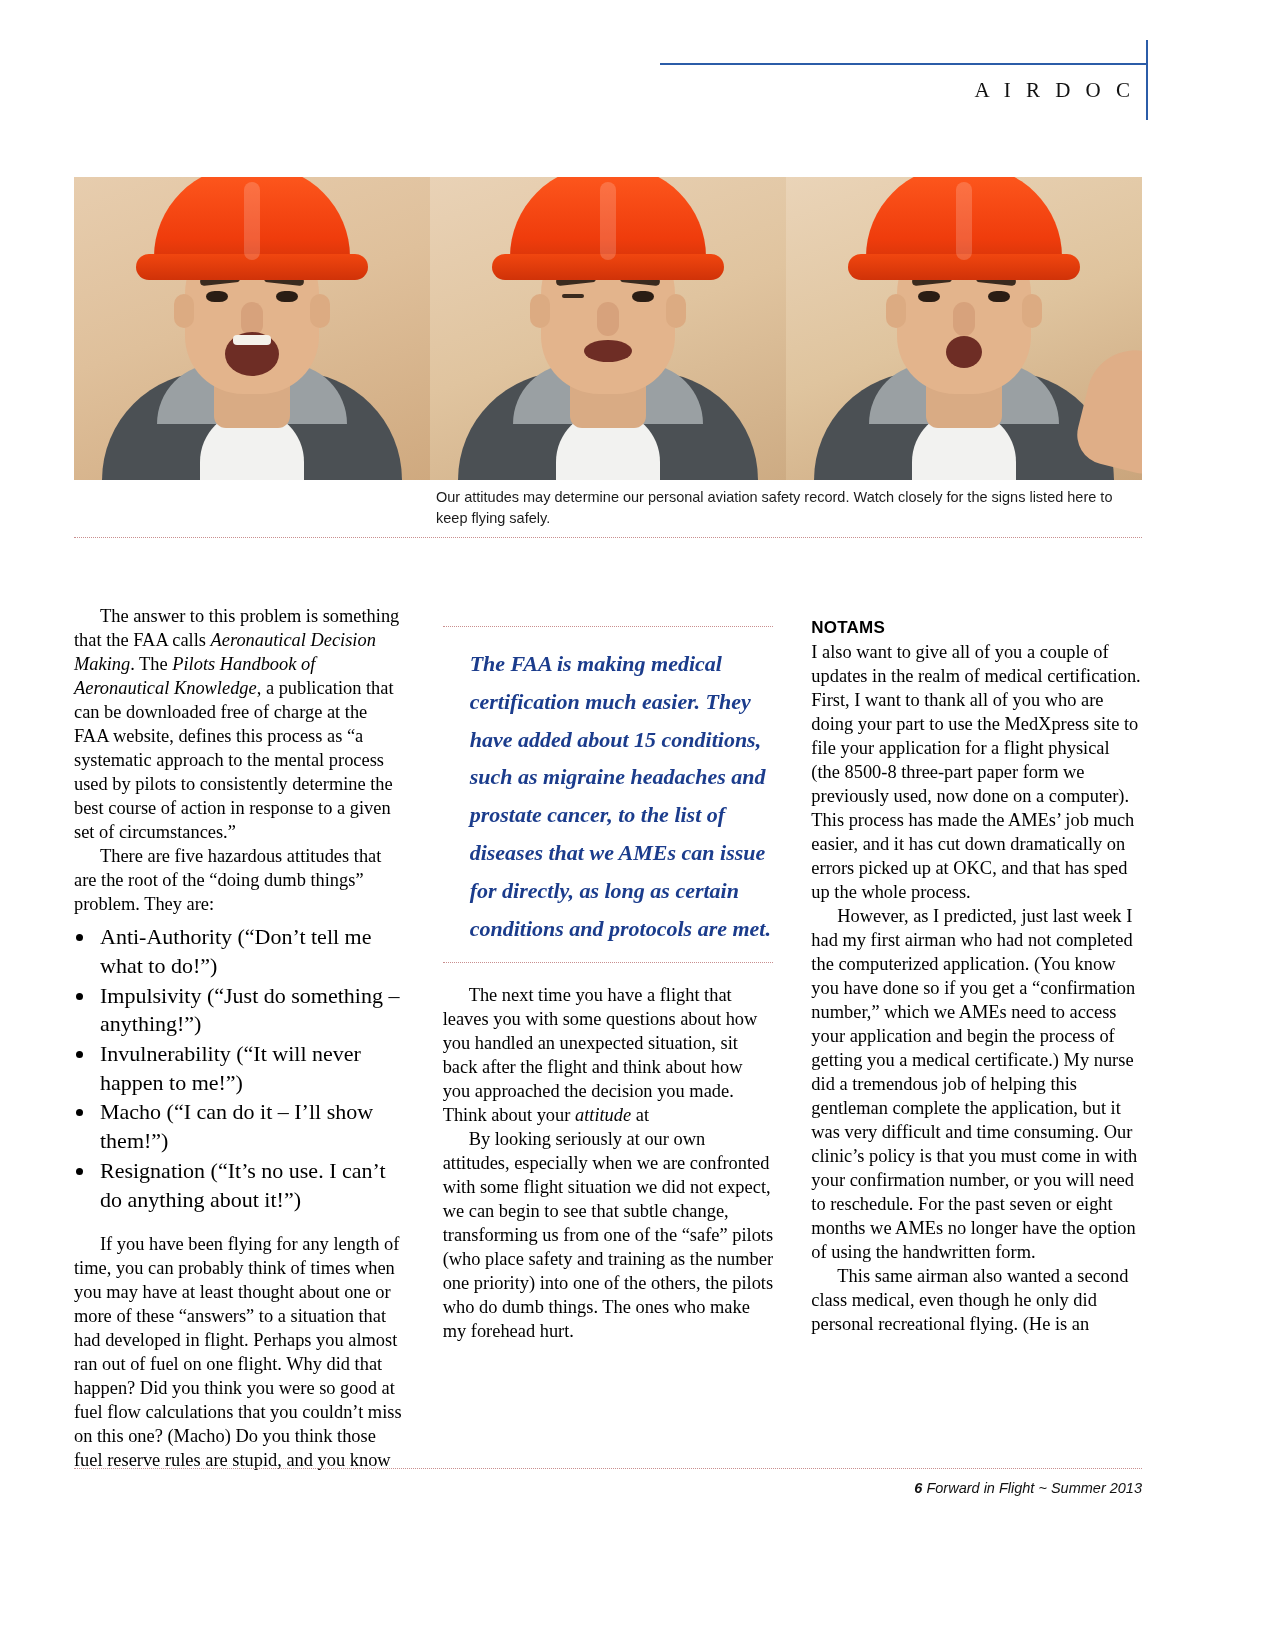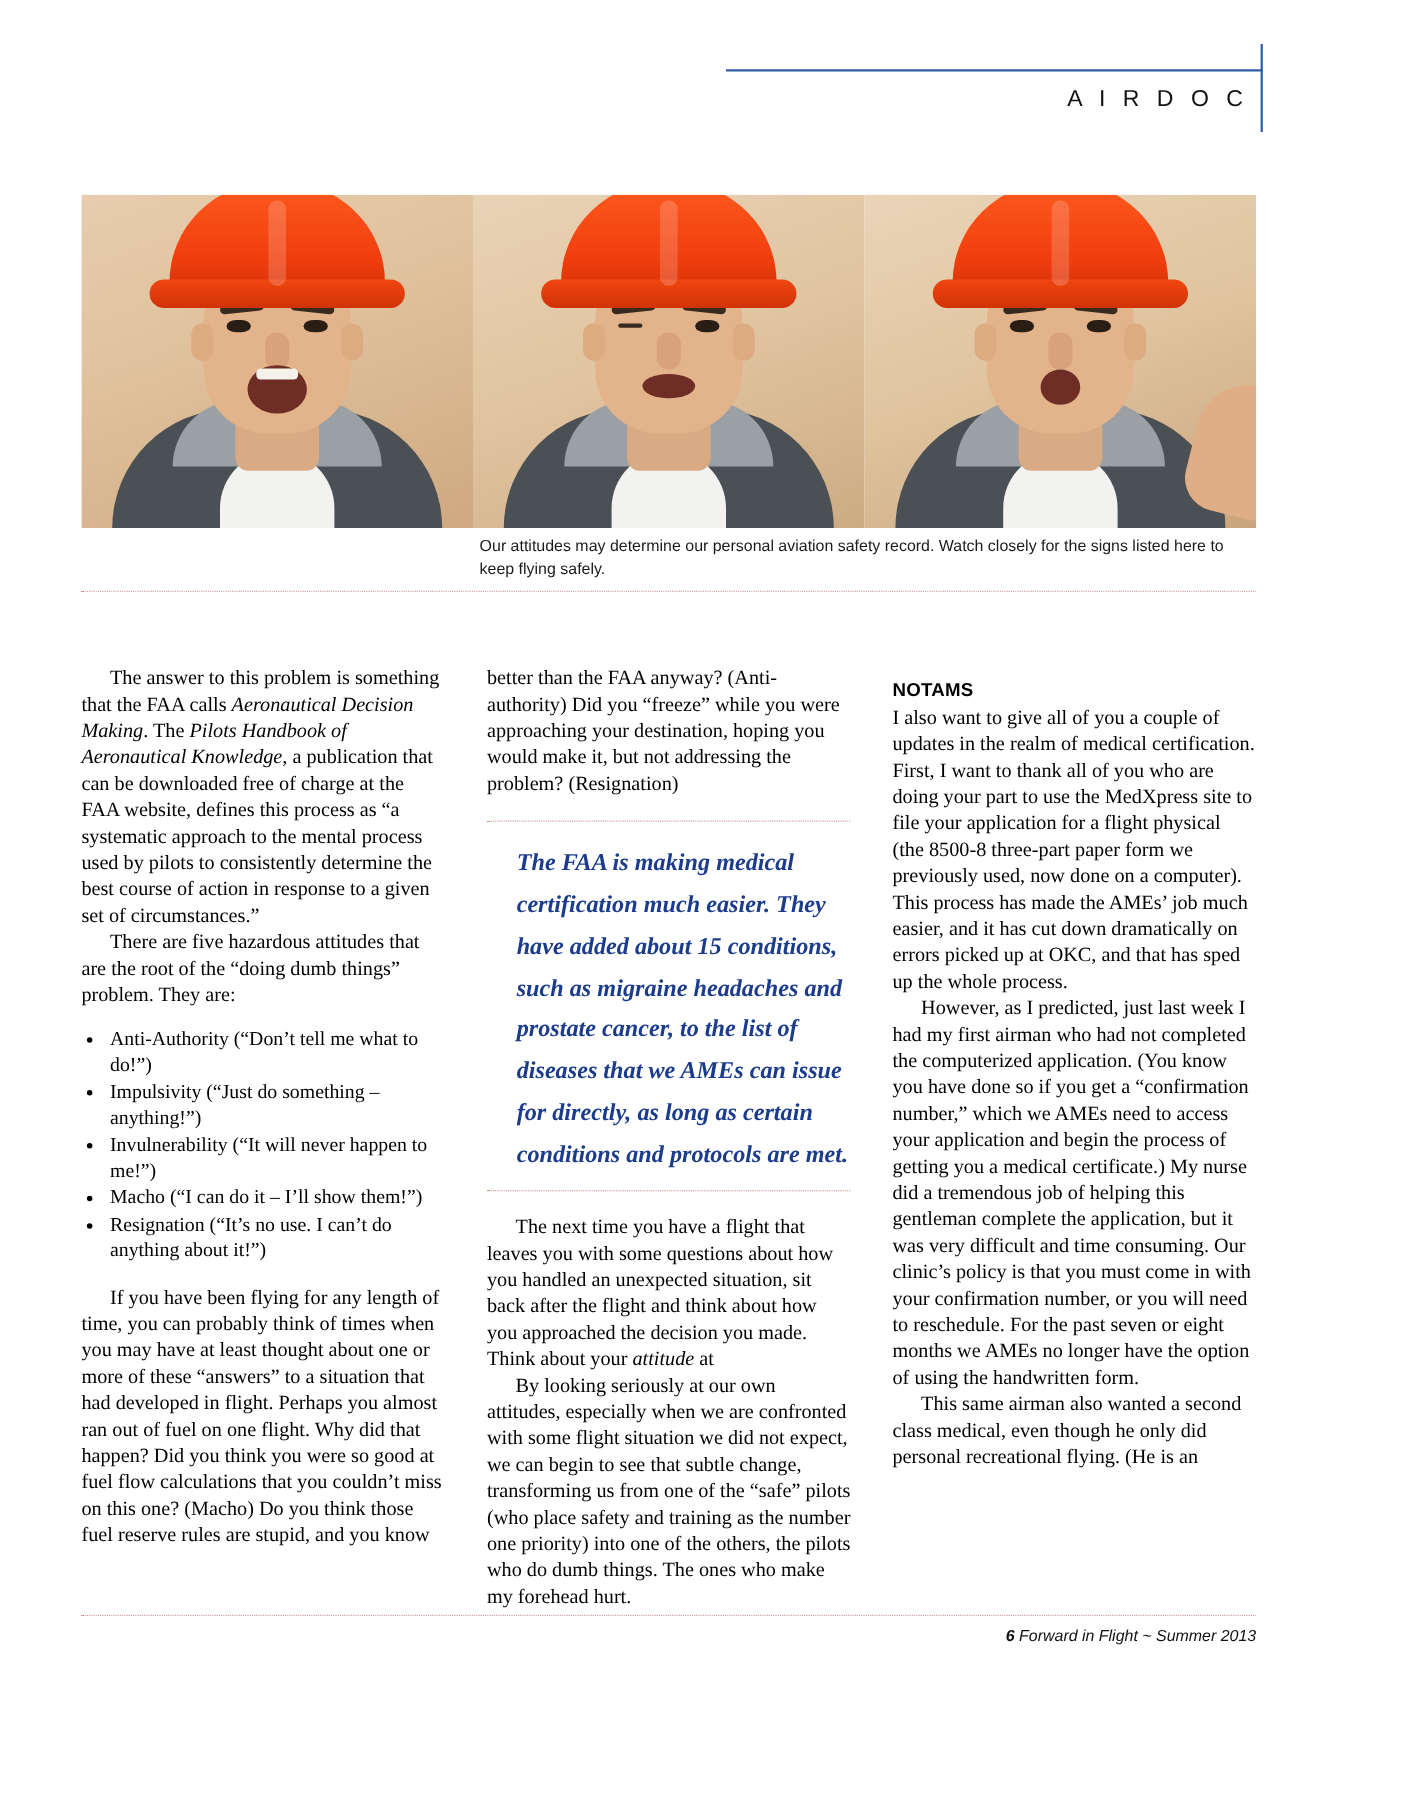--- a/index.html
+++ b/index.html
@@ -33,21 +33,21 @@
     left: 1146px;
     top: 40px;
     width: 2px;
     height: 80px;
     background: #2b5ca8;
   }
   .header-title {
     position: absolute;
     right: 140px;
     top: 78px;
-    font-family: Liberation Sans, sans-serif;
+    font-family: Liberation Serif, serif;
     font-size: 21px;
     letter-spacing: 5px;
     color: #111;
     text-align: center;
   }
 
   
   .photo-wrap {
     position: absolute;
     left: 74px;
@@ -185,23 +185,23 @@
   p.para {
     margin: 0;
     font-size: 18.4px;
     line-height: 1.305;
     text-align: left;
     text-indent: 26px;
     hyphens: auto;
   }
   p.para.noindent { text-indent: 0; }
   ul.hazard {
-    margin: 17px 0 0 0;
+    margin: 7px 0 0 0;
     padding-left: 22px;
-    font-size: 18px;
+    font-size: 22px;
     line-height: 1.305;
   }
   ul.hazard li { margin-bottom: 1px; padding-left: 4px; }
   .spacer { height: 17px; }
   em { font-style: italic; }
 
   
   .pullquote-wrap { margin: 22px 0 20px 0; }
   .pq-rule { border-top: 1px dotted #c98f8f; }
   .pullquote {
@@ -334,21 +334,20 @@
       <li>Macho (“I can do it – I’ll show them!”)</li>
       <li>Resignation (“It’s no use. I can’t do anything about it!”)</li>
     </ul>
 
     <div class="spacer"></div>
 
     <p class="para">If you have been flying for any length of time, you can probably think of times when you may have at least thought about one or more of these “answers” to a situation that had developed in flight. Perhaps you almost ran out of fuel on one flight. Why did that happen? Did you think you were so good at fuel flow calculations that you couldn’t miss on this one? (Macho) Do you think those fuel reserve rules are stupid, and you know</p>
   </div>
 
   <div class="col">
-    <p class="para noindent">better than the FAA anyway? (Anti-authority) Did you “freeze” while you were approaching your destination, hoping you would make it, but not addressing the problem? (Resignation)</p>
 
     <div class="pullquote-wrap">
       <div class="pq-rule"></div>
       <div class="pullquote">The FAA is making medical certification much easier. They have added about 15 conditions, such as migraine headaches and prostate cancer, to the list of diseases that we AMEs can issue for directly, as long as certain conditions and protocols are met.</div>
       <div class="pq-rule"></div>
     </div>
 
     <p class="para"><span>The next time you have a flight that leaves you with some questions about how you handled an unexpected situation, sit back after the flight and think about how you approached the decision you made. Think about your </span><em>attitude</em><span> at</span></p>
 
     <p class="para">By looking seriously at our own attitudes, especially when we are confronted with some flight situation we did not expect, we can begin to see that subtle change, transforming us from one of the “safe” pilots (who place safety and training as the number one priority) into one of the others, the pilots who do dumb things. The ones who make my forehead hurt.</p>

